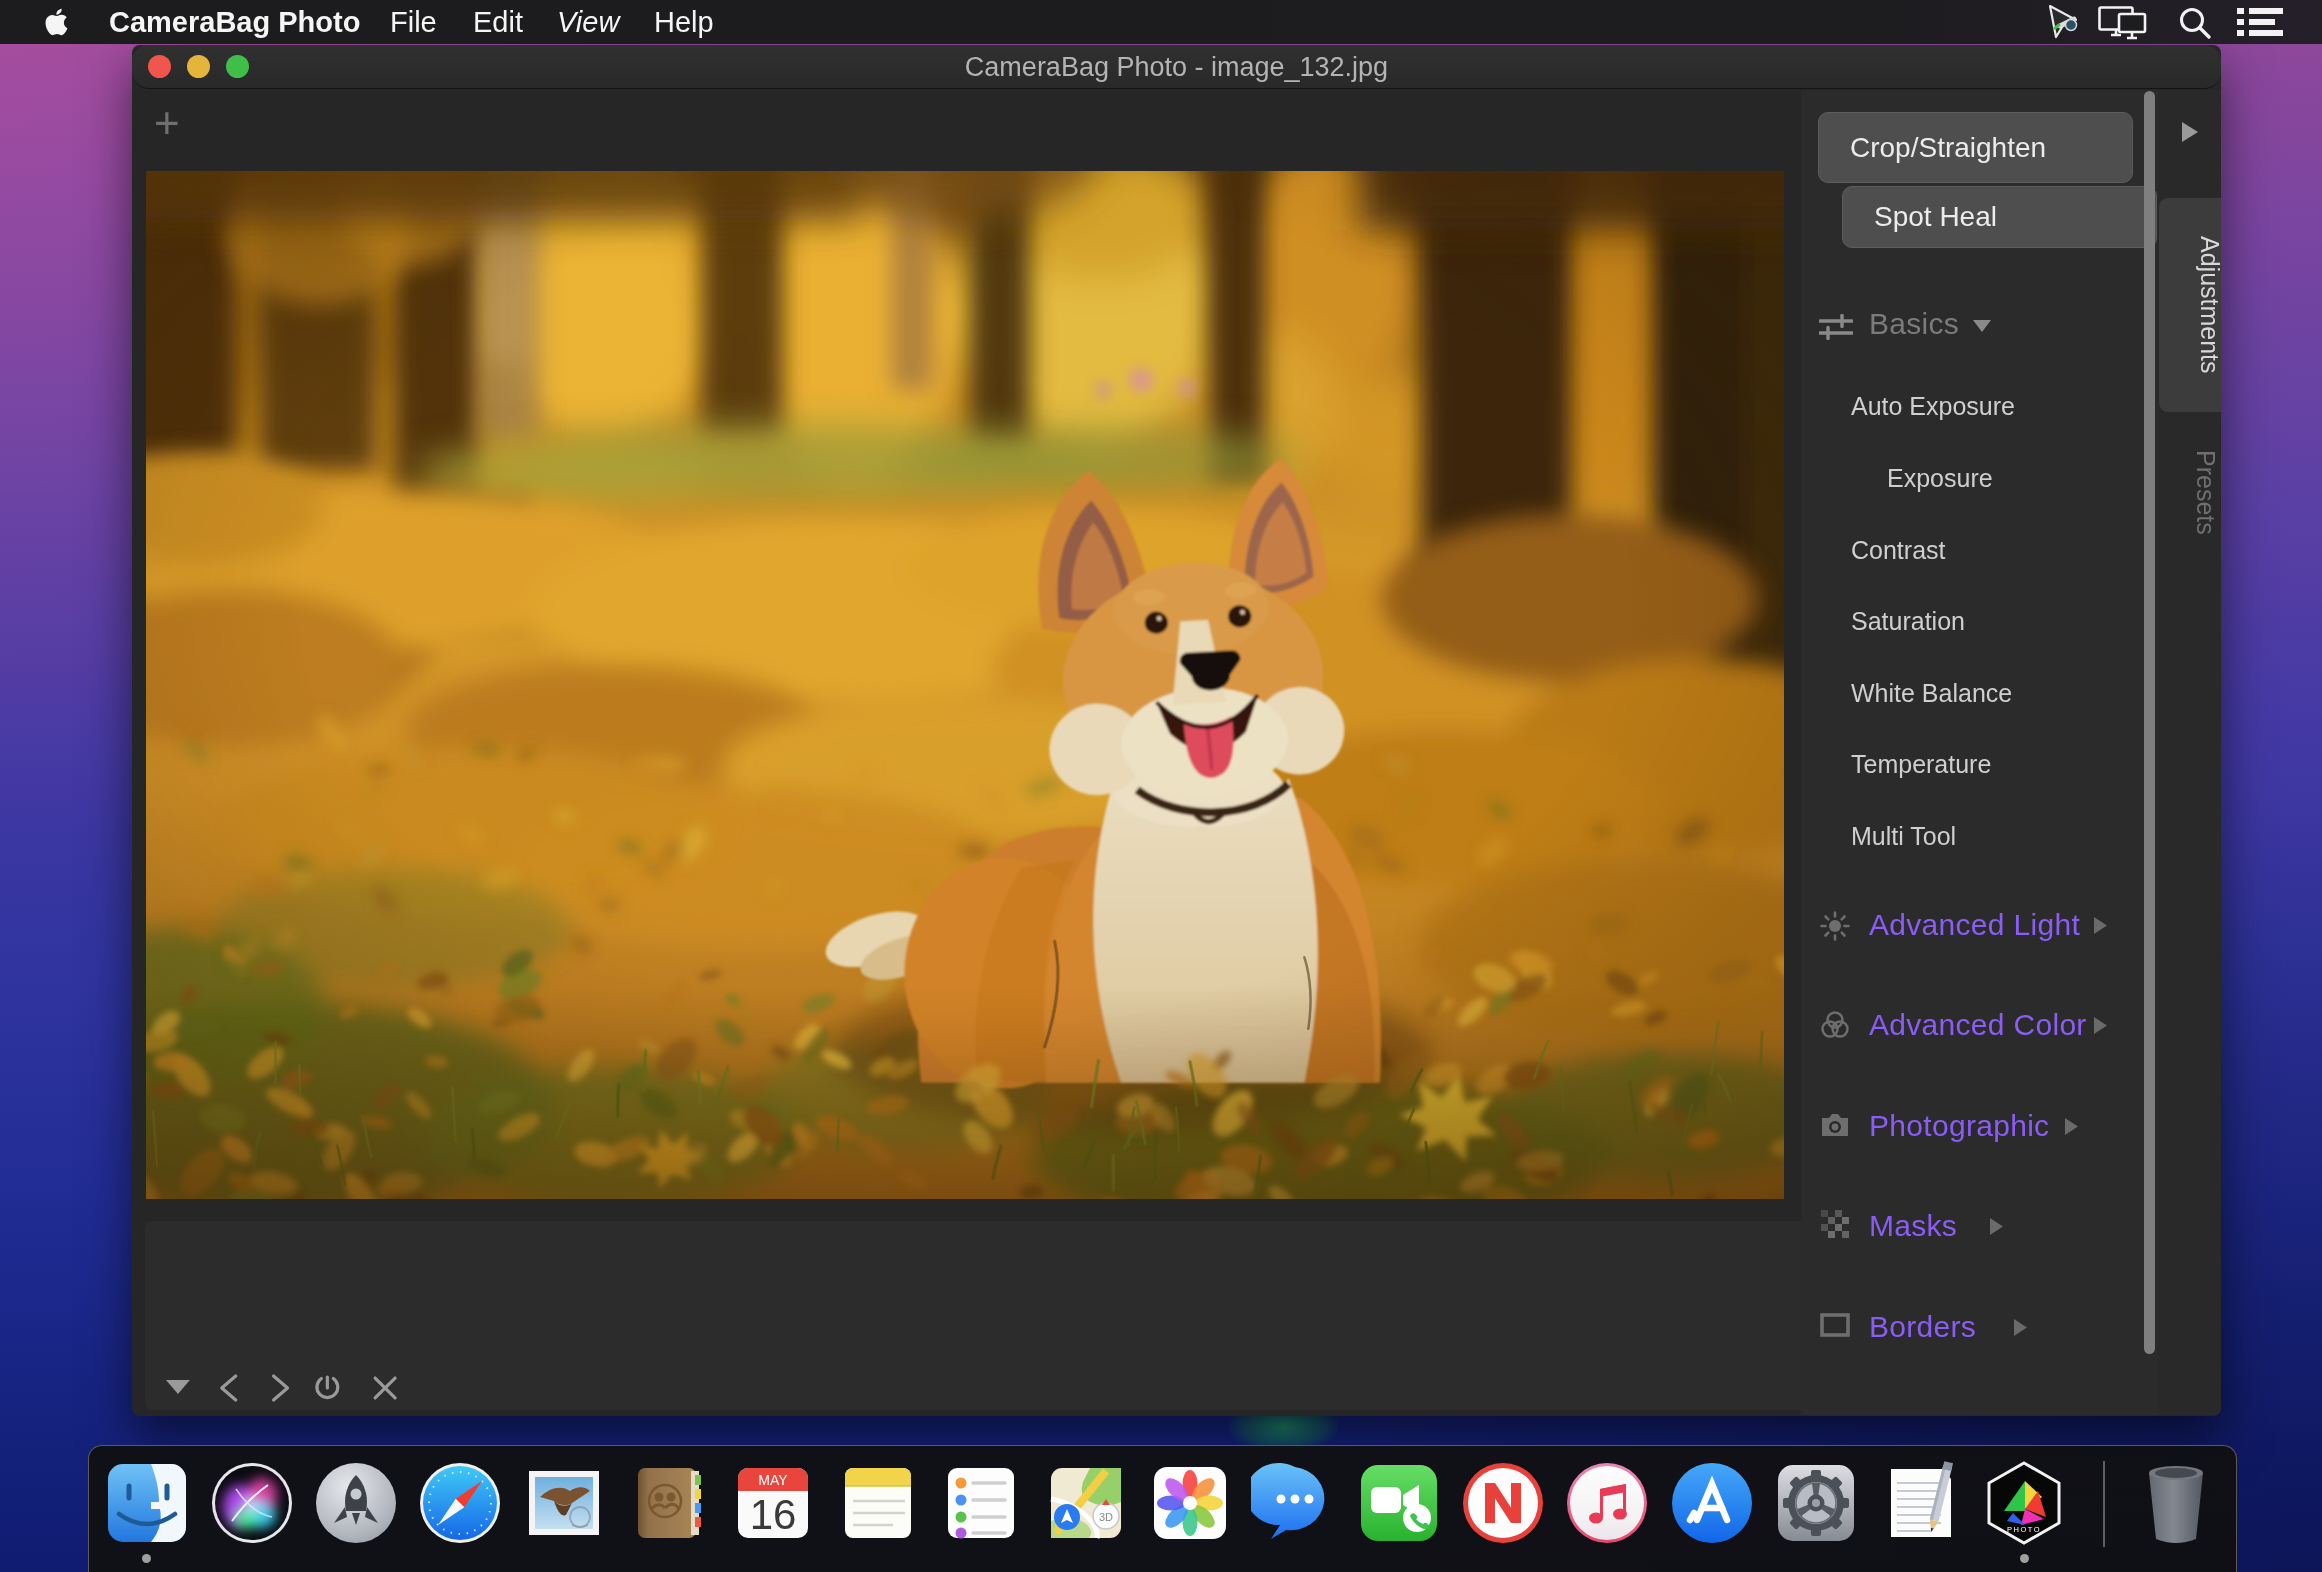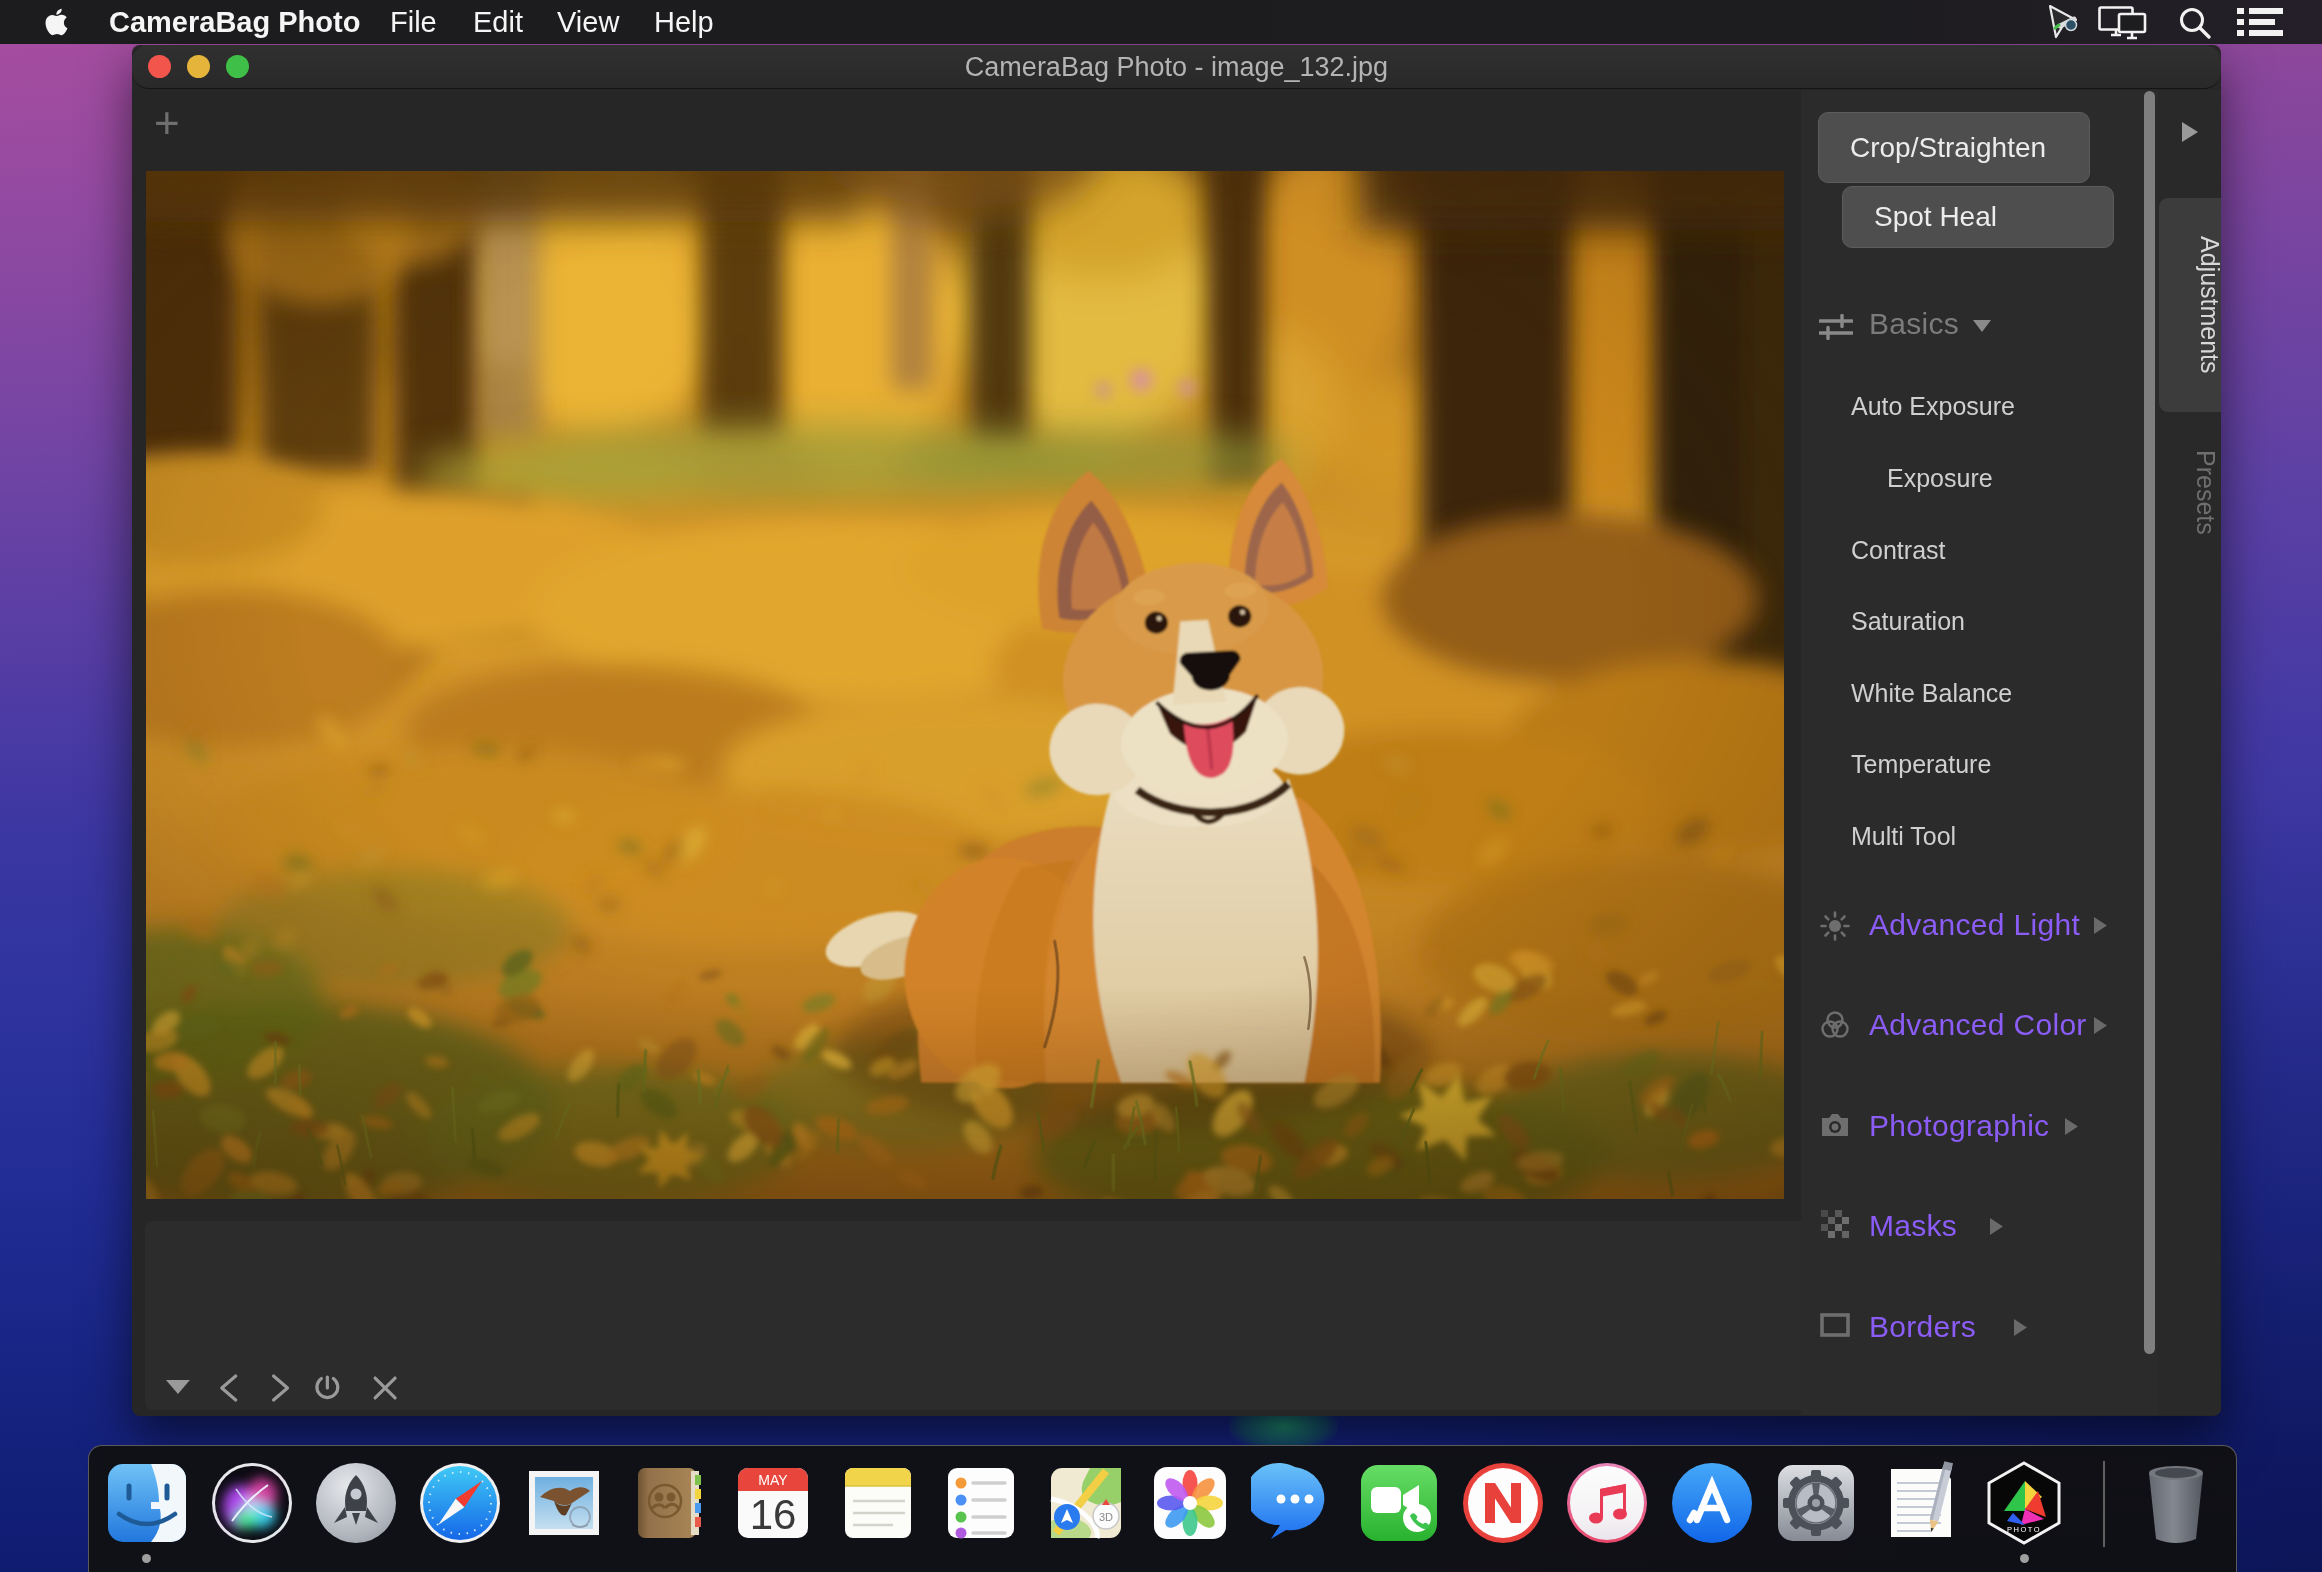--- a/index.html
+++ b/index.html
@@ -18,21 +18,21 @@
 #window { position:absolute; left:132px; top:45px; width:2089px; height:1371px; background:#262626; border-radius:8px; box-shadow:0 22px 50px rgba(0,0,0,.55); overflow:hidden; }
 #titlebar { position:absolute; left:0; top:0; width:100%; height:44px; background:linear-gradient(#303030,#292929); border-bottom:1px solid #141414;border-radius:17px; }
 .tl { position:absolute; top:10px; width:23px; height:23px; border-radius:50%; }
 #title { position:absolute; left:0; top:0; width:100%; height:44px; line-height:44px; text-align:center; color:#b4b4b4; font-size:27px; }
 #plus { position:absolute; left:22px; top:56px; color:#6f6f6f; font-size:44px; font-weight:300; line-height:44px; }
 #photo { position:absolute; left:14px; top:126px; width:1638px; height:1028px; filter:brightness(.97) saturate(1.05); }
 
 #filmstrip { position:absolute; left:13px; top:1176px; width:2063px; height:189px; background:#2c2c2c; border-radius:8px; }
 
 #sidebar { position:absolute; left:1669px; top:45px; width:420px; height:1325px; background:#2b2b2b; }
-.sbtn { position:absolute; left:149px; width:272px; background:#4e4e4e; border:1px solid #5c5c5c; border-radius:10px; color:#ececec; font-size:28px; display:flex; align-items:center; padding-left:31px; }
+.sbtn { position:absolute; left:149px; width:315px; background:#4e4e4e; border:1px solid #5c5c5c; border-radius:10px; color:#ececec; font-size:28px; display:flex; align-items:center; padding-left:31px; }
 .sitem { position:absolute; color:#cfcfcf; font-size:25px; }
 .shead { position:absolute; color:#7b7b7b; font-size:30px; font-weight:400; letter-spacing:0.3px; }
 .shead2 { position:absolute; color:#8b5cf6; font-size:30px; font-weight:400; letter-spacing:0.3px; }
 .adv-ic { position:absolute; }
 .arr { position:absolute; width:16px; height:20px; }
 #scrollbar { position:absolute; left:2012px; top:46px; width:11px; height:1263px; background:#7f7f7f; border-radius:6px; }
 #sb-strip { position:absolute; left:2026px; top:45px; width:63px; height:1325px; background:#292929; }
 #adj-tab { position:absolute; left:2027px; top:153px; width:70px; height:214px; background:#3c3c3c; border-radius:9px; }
 #adj-text { position:absolute; left:2030px; top:153px; width:62px; height:214px; writing-mode:vertical-rl; text-align:center; color:#d8d8d8; font-size:25px; }
 #presets-text { position:absolute; left:2030px; top:388px; width:58px; height:119px; writing-mode:vertical-rl; text-align:center; color:#6f6f6f; font-size:25px; }
@@ -603,21 +603,21 @@
     </svg>
 </div>
 <div id="menubar">
   <svg style="position:absolute;left:43px;top:7px" width="28" height="32" viewBox="0 0 28 32">
     <path fill="#f5f5f5" d="M22.5 17.1c0-4.1 3.4-6.1 3.5-6.2-1.9-2.8-4.9-3.2-6-3.3-2.5-.3-5 1.5-6.3 1.5-1.3 0-3.3-1.5-5.4-1.4-2.8 0-5.3 1.6-6.8 4.1-2.9 5-.7 12.4 2.1 16.4 1.4 2 3 4.2 5.2 4.1 2.1-.1 2.9-1.3 5.4-1.3s3.2 1.3 5.4 1.3c2.2 0 3.6-2 5-4 1.6-2.3 2.2-4.5 2.2-4.6-.1-.1-4.3-1.7-4.3-6.6z" transform="scale(.82) translate(3,2)"></path>
     <path fill="#f5f5f5" d="M18.1 5.1c1.1-1.4 1.9-3.3 1.7-5.1-1.6.1-3.6 1.1-4.8 2.5-1 1.2-2 3.1-1.7 4.9 1.8.1 3.6-.9 4.8-2.3z" transform="scale(.82) translate(3,2)"></path>
   </svg>
   <div class="item" style="left:109px;font-weight:700;">CameraBag Photo</div>
   <div class="item" style="left:390px;">File</div>
   <div class="item" style="left:473px;">Edit</div>
-  <div class="item" style="left:557px;">View</div>
+  <div class="item" style="left:557px;font-style:italic;">View</div>
   <div class="item" style="left:654px;">Help</div>
   <svg style="position:absolute;left:2046px;top:4px" width="36" height="36" viewBox="0 0 36 36">
     <path d="M4 2 L30 16 L18 20 L10 33 Z" fill="#2a2a2c" stroke="#e8e8e8" stroke-width="2.2" stroke-linejoin="round"></path>
     <path d="M14 22 L28 15" stroke="#dcdcdc" stroke-width="5" stroke-linecap="round"></path>
     <circle cx="25" cy="21" r="5.5" fill="#2d4f66" stroke="#cfd8dd" stroke-width="1.5"></circle>
     <path d="M9 24 l4 -3" stroke="#49c04e" stroke-width="3" stroke-linecap="round"></path>
   </svg>
   <svg style="position:absolute;left:2098px;top:6px" width="56" height="34" viewBox="0 0 56 34">
     <g fill="none" stroke="#f2f2f2" stroke-width="2.6">
       <rect x="1.5" y="1.5" width="33" height="22" rx="1.5"></rect>

